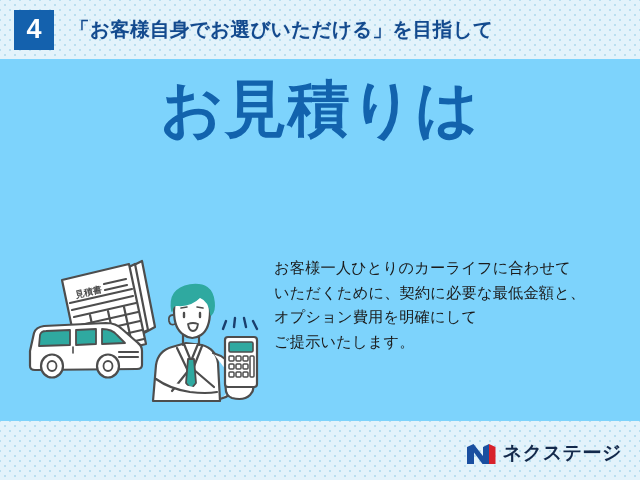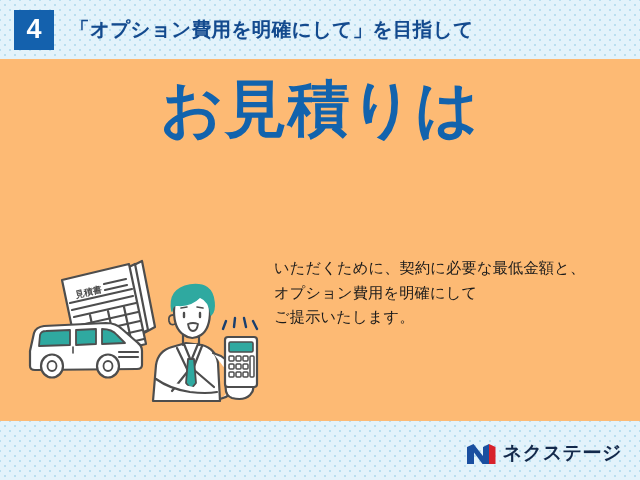--- a/index.html
+++ b/index.html
@@ -46,21 +46,21 @@
     color:#134a8e;
     font-size:19.5px;font-weight:bold;
     letter-spacing:.4px;
     white-space:nowrap;
     text-shadow:0 0 1px rgba(19,74,142,.25);
   }
 
   
   #stage{
     position:absolute;top:59px;left:0;width:640px;height:362px;
-    background:#fdba74;
+    background:#7dd3fc;
   }
 
   
   #headline{
     position:absolute;top:17px;left:0;width:640px;
     text-align:center;
     color:#1263ad;
     font-weight:bold;
     font-family:"DejaVu Sans","Liberation Sans",sans-serif;
     line-height:1.06;
@@ -101,30 +101,31 @@
 </style>
 </head>
 <body>
 
 <div id="banner">
 
   <div id="top-band" class="dots"></div>
 
   <div id="header-row">
     <div id="step-badge">4</div>
-    <div id="header-title">「オプション費用を明確にして」を目指して</div>
+    <div id="header-title">「お客様自身でお選びいただける」を目指して</div>
   </div>
 
   <div id="stage">
 
     <div id="headline">
       <span id="hl-1" class="hl-line">お見積りは</span>
     </div>
 
     <div id="body-copy">
+      <span class="bline">お客様一人ひとりのカーライフに合わせて</span>
       <span class="bline">いただくために、契約に必要な最低金額と、</span>
       <span class="bline">オプション費用を明確にして</span>
       <span class="bline">ご提示いたします。</span>
     </div>
 
     <div id="illustration">
       <svg viewBox="0 0 250 165" xmlns="http://www.w3.org/2000/svg">
         <g fill="none" stroke="#4d4d4d" stroke-width="2.2" stroke-linecap="round" stroke-linejoin="round">
 
           <g>

